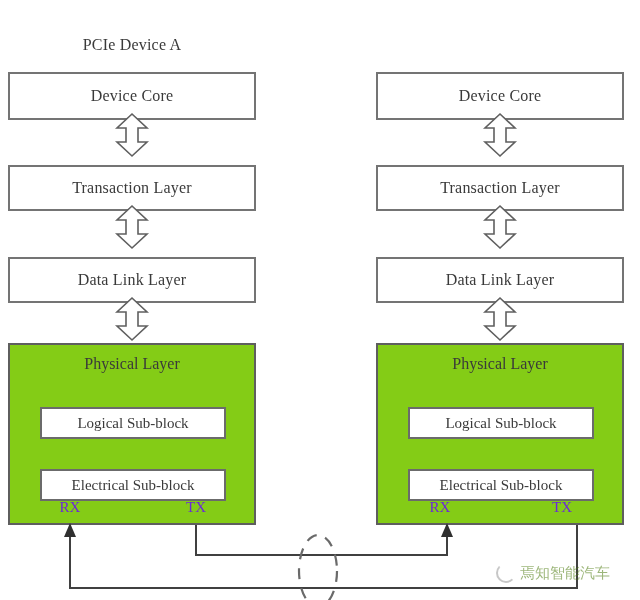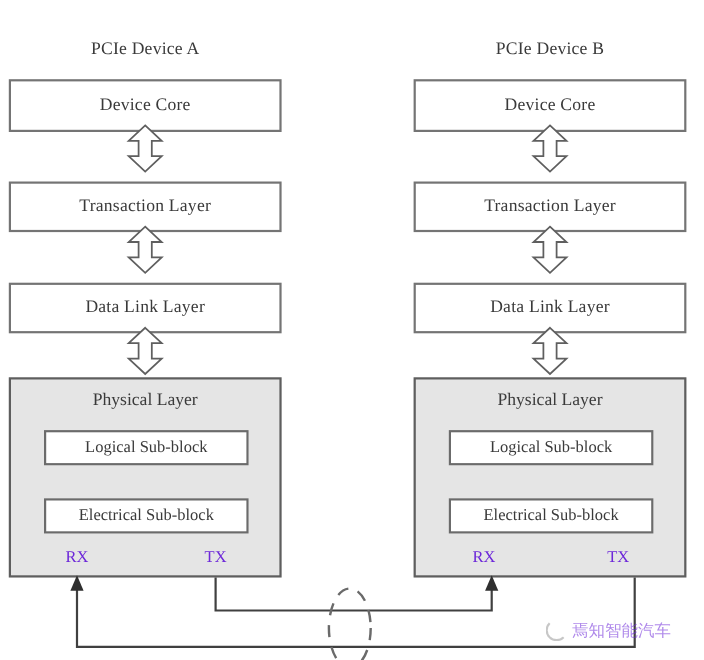--- a/index.html
+++ b/index.html
@@ -41,41 +41,42 @@
   }
   .layer-label {
     font-size: 16px;
     color: #3a3a3a;
     letter-spacing: 0.2px;
     white-space: nowrap;
   }
   .phy-box {
     position: absolute;
     border: 2px solid #5e5e5e;
-    background: #e5e5e5;
+    background: #84cc16;
     box-sizing: border-box;
   }
   .phy-title {
     position: absolute;
     width: 100%;
     text-align: center;
     font-size: 16px;
     color: #3a3a3a;
     top: 10px;
     left: 0;
     white-space: nowrap;
   }
   .sub-block {
     position: absolute;
     border: 2px solid #6b6b6b;
     background: #ffffff;
     box-sizing: border-box;
     display: flex;
     align-items: center;
     justify-content: center;
+    margin-top: 16px;
   }
   .sub-label {
     font-size: 15px;
     color: #3a3a3a;
     white-space: nowrap;
   }
   .port-label {
     position: absolute;
     font-size: 15px;
     color: #6d28d9;
@@ -99,21 +100,21 @@
   .wm-mark {
     width: 20px; height: 20px;
     border: 2px solid #9a9a9a;
     border-radius: 50%;
     border-top-color: transparent;
     border-right-color: transparent;
     box-sizing: border-box;
   }
   .wm-text {
     font-size: 15px;
-    color: #6d28d9;
+    color: #4d7c0f;
     font-family: "DejaVu Sans", sans-serif;
     white-space: nowrap;
   }
 </style>
 </head>
 <body>
 
 <div id="diagram-root">
 
   <div class="device-title" style="left:8px; top:24px; width:248px;">PCIe Device A</div>
@@ -138,21 +139,20 @@
     </div>
 
     <div class="sub-block" style="left:30px; top:108px; width:186px; height:32px;">
       <span class="sub-label">Electrical Sub-block</span>
     </div>
   </div>
 
   <div class="port-label" style="left:44px; top:487px; width:52px;">RX</div>
   <div class="port-label" style="left:170px; top:487px; width:52px;">TX</div>
 
-  <div class="device-title" style="left:376px; top:24px; width:248px;">PCIe Device B</div>
 
   <div class="layer-box" style="left:376px; top:52px; width:248px; height:48px;">
     <span class="layer-label">Device Core</span>
   </div>
 
   <div class="layer-box" style="left:376px; top:145px; width:248px; height:46px;">
     <span class="layer-label">Transaction Layer</span>
   </div>
 
   <div class="layer-box" style="left:376px; top:237px; width:248px; height:46px;">

